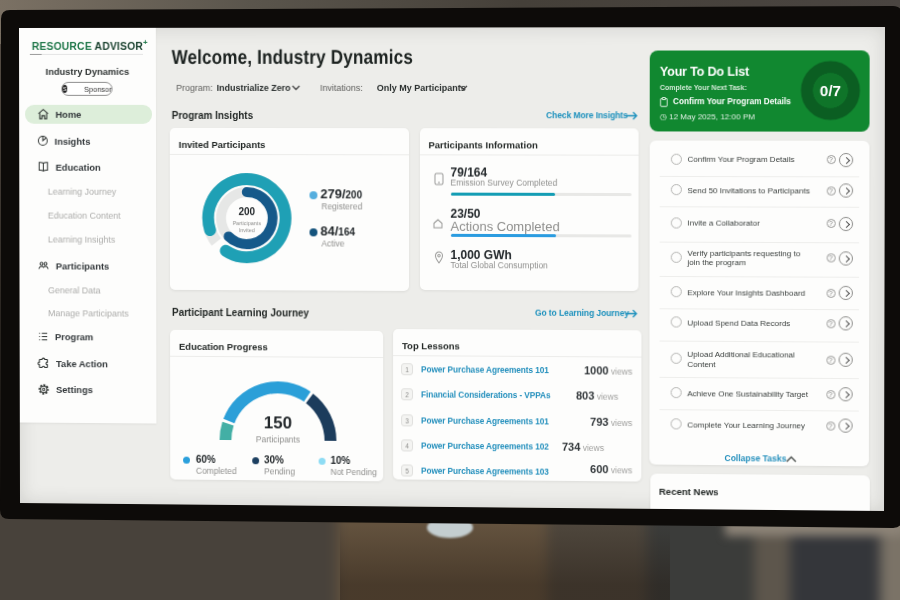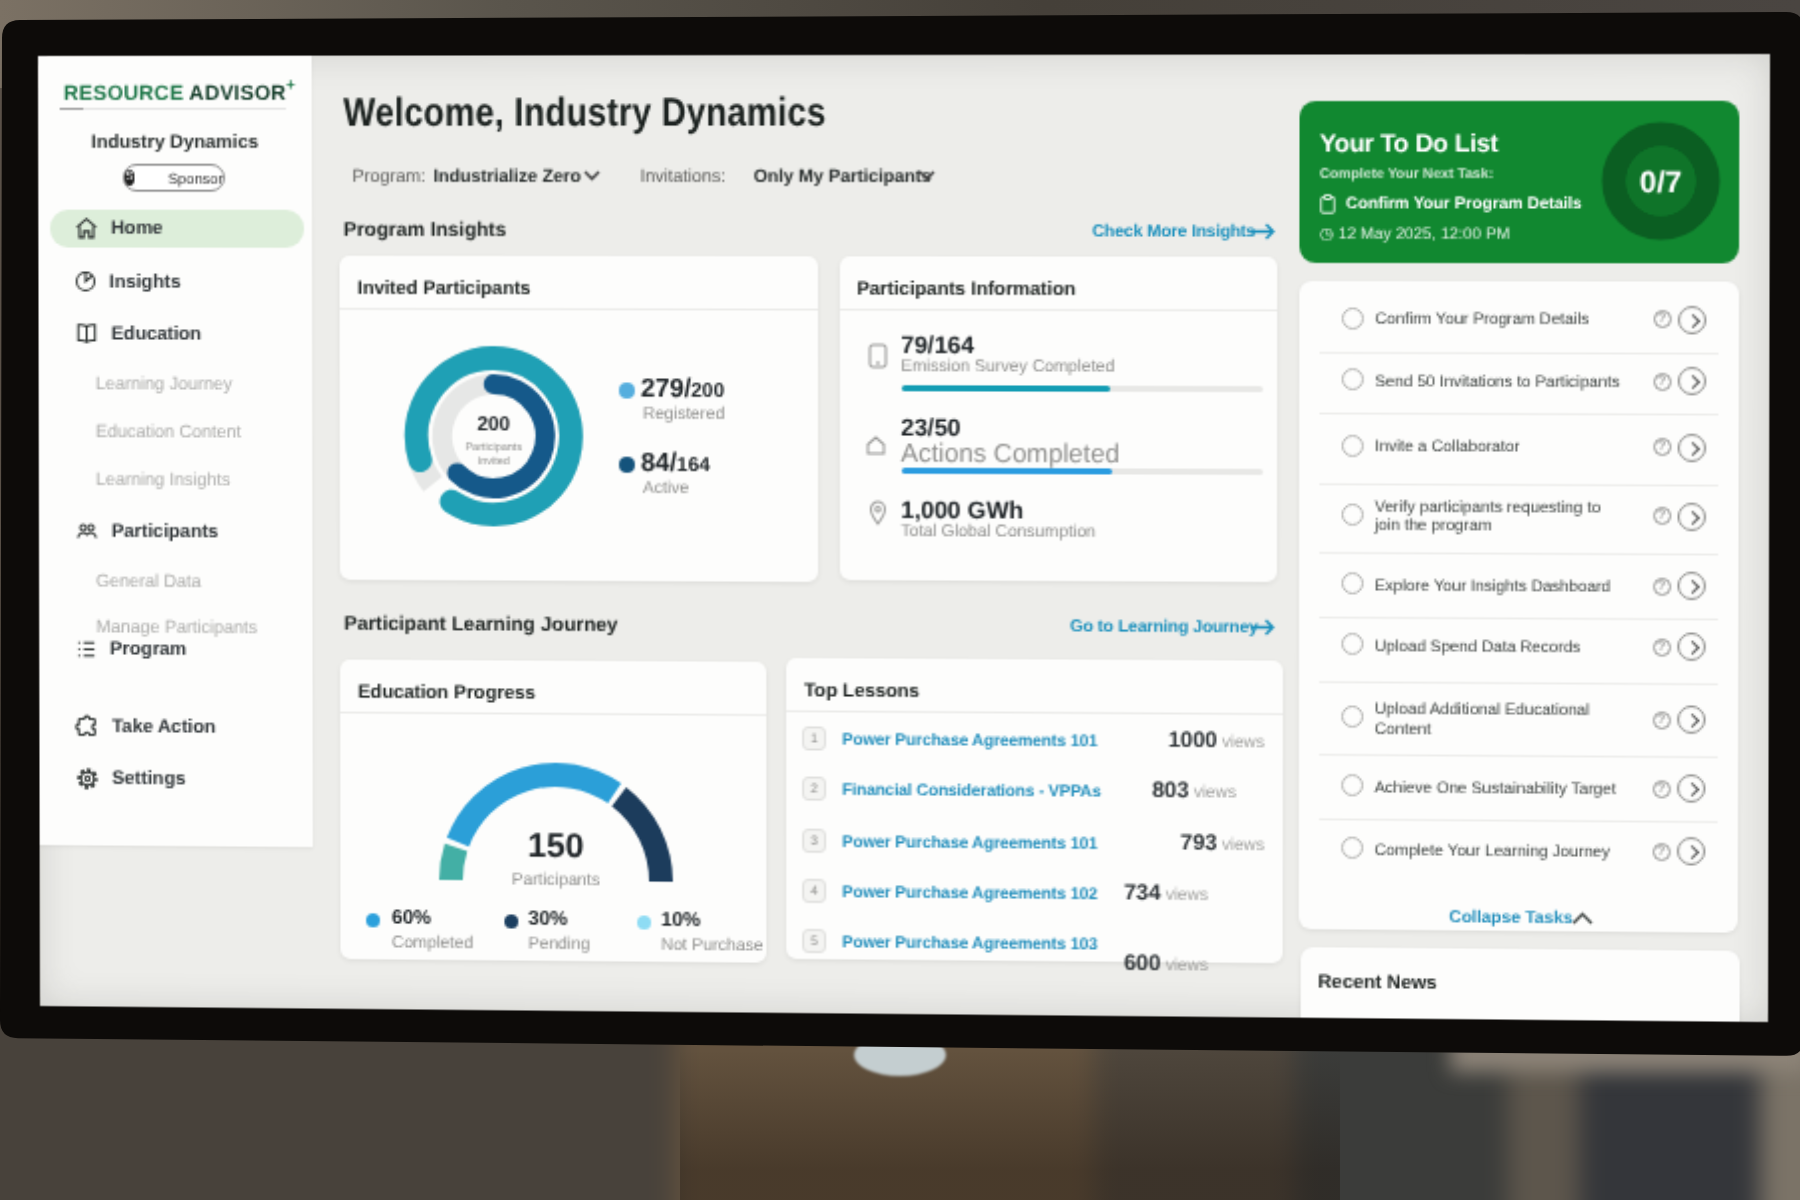--- a/index.html
+++ b/index.html
@@ -102,21 +102,21 @@
         <div class="mi" style="top: 232px;">
           <svg width="13" height="12" viewBox="0 0 24 24" fill="none" stroke="#2f3432" stroke-width="2">
             <circle cx="8" cy="9" r="3"></circle>
             <circle cx="16" cy="9" r="3"></circle>
             <path d="M2.5 19 C3.5 15.5 6 14 8 14 C10 14 11 14.7 12 16 C13 14.7 14 14 16 14 C18 14 20.5 15.5 21.5 19"></path>
           </svg>
           <span>Participants</span>
         </div>
         <div class="sub" style="top: 257.5px;">General Data</div>
         <div class="sub" style="top: 280.5px;">Manage Participants</div>
-        <div class="mi" style="top: 292px; justify-content: flex-end;">
+        <div class="mi" style="top: 304px; justify-content: flex-end;">
           <svg width="12" height="11" viewBox="0 0 24 24" fill="none" stroke="#2f3432" stroke-width="2.2">
             <path d="M3 5 H5 M9 5 H21 M3 12 H5 M9 12 H21 M3 19 H5 M9 19 H21"></path>
           </svg>
           <span>Program</span>
         </div>
         <div class="mi" style="top: 330px;">
           <svg width="13" height="13" viewBox="0 0 24 24" fill="none" stroke="#2f3432" stroke-width="2">
             <path d="M9 4.5 a2.5 2.5 0 0 1 5 0 h4 a1 1 0 0 1 1 1 v4 a2.5 2.5 0 0 0 0 5 v4 a1 1 0 0 1 -1 1 h-4 a2.5 2.5 0 0 0 -5 0 H5 a1 1 0 0 1 -1 -1 v-4 a2.5 2.5 0 0 1 0 -5 v-4 a1 1 0 0 1 1 -1 Z"></path>
           </svg>
           <span>Take Action</span>
@@ -215,21 +215,21 @@
           <text x="109" y="112" text-anchor="middle" font-size="8.5" fill="#8f8f8d">Participants</text>
         </svg><div class="abs" style="left: 0px; top: 0px;">
           <div class="abs" style="left:13.3px;top:127px;width:7px;height:7px;border-radius:50%;background:#2ba0dc;"></div>
           <div class="abs" style="left:26px;top:124px;font-size:10px;font-weight:bold;color:#23282b;">60%</div>
           <div class="abs" style="left:26px;top:136px;font-size:8.5px;color:#8f8f8d;">Completed</div>
           <div class="abs" style="left:82.9px;top:127px;width:7px;height:7px;border-radius:50%;background:#1c3f60;"></div>
           <div class="abs" style="left:95px;top:124px;font-size:10px;font-weight:bold;color:#23282b;">30%</div>
           <div class="abs" style="left:95px;top:136px;font-size:8.5px;color:#8f8f8d;">Pending</div>
           <div class="abs" style="left:150px;top:127px;width:7px;height:7px;border-radius:50%;background:#8edcf4;"></div>
           <div class="abs" style="left:162px;top:124px;font-size:10px;font-weight:bold;color:#23282b;">10%</div>
-          <div class="abs" style="left:162px;top:136px;font-size:8.5px;color:#8f8f8d;">Not Purchase</div>
+          <div class="abs" style="left:162px;top:136px;font-size:8.5px;color:#8f8f8d;">Not Pending</div>
         </div></div>
 
     <div class="card" style="left:378px; top:300px; width:248px; height:150px;">
       <div class="chead">Top Lessons</div>
       <div class="cdiv"></div>
     </div>
     <div class="abs" id="lessons" style="left: 378px; top: 300px;">
         <div class="abs" style="left:8px;top:34.2px;width:12px;height:12px;background:#f4f4f2;border:1px solid #e0e0de;border-radius:3px;font-size:6.5px;color:#8f8f8d;text-align:center;line-height:11px;">1</div>
         <div class="abs" style="left:28px;top:35.2px;font-size:8.3px;font-weight:bold;color:#2590bd;letter-spacing:-0.1px;">Power Purchase Agreements 101</div>
         <div class="abs" style="left:169px;top:34.2px;width:70px;text-align:right;font-size:11px;font-weight:bold;color:#33383b;">1000<span style="font-size:8.5px;font-weight:normal;color:#a2a2a0;"> views</span></div>
@@ -237,21 +237,21 @@
         <div class="abs" style="left:28px;top:60.400000000000006px;font-size:8.3px;font-weight:bold;color:#2590bd;letter-spacing:-0.1px;">Financial Considerations - VPPAs</div>
         <div class="abs" style="left:169px;top:59.400000000000006px;width:70px;text-align:center;font-size:11px;font-weight:bold;color:#33383b;">803<span style="font-size:8.5px;font-weight:normal;color:#a2a2a0;"> views</span></div>
         <div class="abs" style="left:8px;top:84.6px;width:12px;height:12px;background:#f4f4f2;border:1px solid #e0e0de;border-radius:3px;font-size:6.5px;color:#8f8f8d;text-align:center;line-height:11px;">3</div>
         <div class="abs" style="left:28px;top:85.6px;font-size:8.3px;font-weight:bold;color:#2590bd;letter-spacing:-0.1px;">Power Purchase Agreements 101</div>
         <div class="abs" style="left:169px;top:84.6px;width:70px;text-align:right;font-size:11px;font-weight:bold;color:#33383b;">793<span style="font-size:8.5px;font-weight:normal;color:#a2a2a0;"> views</span></div>
         <div class="abs" style="left:8px;top:109.8px;width:12px;height:12px;background:#f4f4f2;border:1px solid #e0e0de;border-radius:3px;font-size:6.5px;color:#8f8f8d;text-align:center;line-height:11px;">4</div>
         <div class="abs" style="left:28px;top:110.8px;font-size:8.3px;font-weight:bold;color:#2590bd;letter-spacing:-0.1px;">Power Purchase Agreements 102</div>
         <div class="abs" style="left:169px;top:109.8px;width:70px;text-align:left;font-size:11px;font-weight:bold;color:#33383b;">734<span style="font-size:8.5px;font-weight:normal;color:#a2a2a0;"> views</span></div>
         <div class="abs" style="left:8px;top:135px;width:12px;height:12px;background:#f4f4f2;border:1px solid #e0e0de;border-radius:3px;font-size:6.5px;color:#8f8f8d;text-align:center;line-height:11px;">5</div>
         <div class="abs" style="left:28px;top:136px;font-size:8.3px;font-weight:bold;color:#2590bd;letter-spacing:-0.1px;">Power Purchase Agreements 103</div>
-        <div class="abs" style="left:169px;top:145px;width:70px;text-align:left;font-size:11px;font-weight:bold;color:#33383b;">600<span style="font-size:8.5px;font-weight:normal;color:#a2a2a0;"> views</span></div>
+        <div class="abs" style="left:169px;top:132px;width:70px;text-align:right;font-size:11px;font-weight:bold;color:#33383b;">600<span style="font-size:8.5px;font-weight:normal;color:#a2a2a0;"> views</span></div>
       </div>
 
     <div class="abs" id="greencard" style="left:634px; top:23px; width:216.5px; height:79.5px; background:#118830; border-radius:8px;">
         <div class="abs" style="left:10px;top:14px;font-size:12.5px;font-weight:bold;color:#fff;letter-spacing:-0.2px;">Your To Do List</div>
         <div class="abs" style="left:10px;top:33px;font-size:7px;font-weight:bold;color:#cfe8d4;">Complete Your Next Task:</div>
         <svg class="abs" style="left:10px;top:46px;" width="8" height="10" viewBox="0 0 16 20" fill="none" stroke="#dff0e2" stroke-width="1.8">
           <rect x="1.5" y="3" width="13" height="15.5" rx="2"></rect>
           <rect x="5" y="1" width="6" height="4" rx="1" fill="#118830"></rect>
         </svg>
         <div class="abs" style="left:23px;top:46px;font-size:8.2px;font-weight:bold;color:#fff;">Confirm Your Program Details</div>

